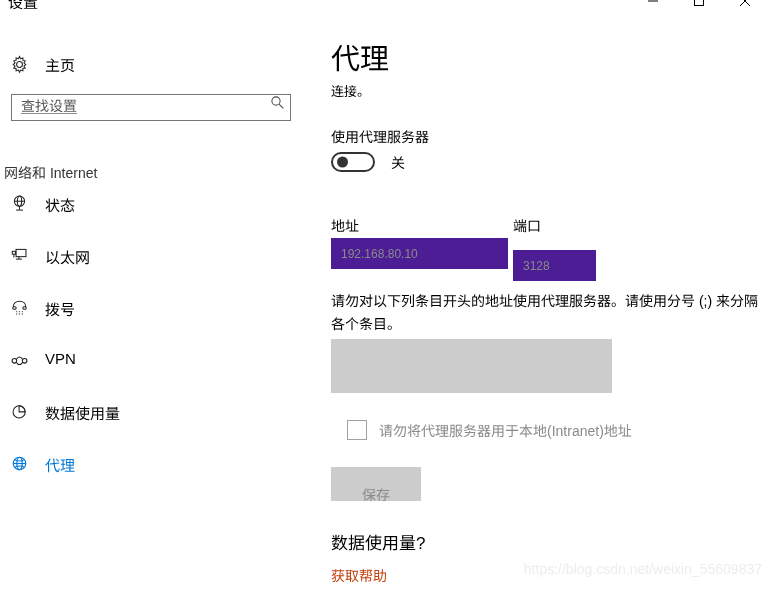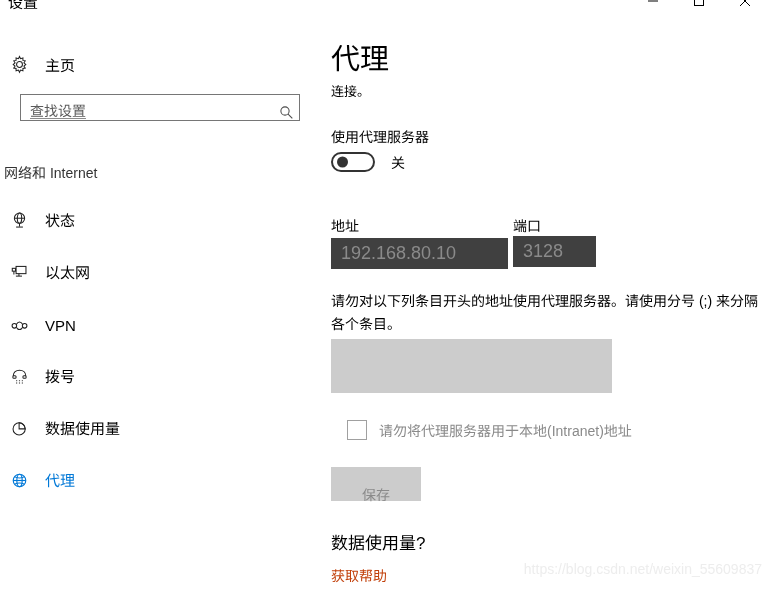--- a/index.html
+++ b/index.html
@@ -75,29 +75,29 @@
     justify-content: center;
   }
   .home-label {
     font-size: 15px;
     color: #000;
     margin-left: 10px;
   }
 
   .searchbox {
     position: absolute;
-    left: 20px;
+    left: 11px;
     top: 68px;
     width: 280px;
     height: 27px;
     border: 1px solid #767676;
     background: #ffffff;
     box-sizing: border-box;
     display: flex;
-    align-items: flex-end;
+    align-items: flex-start;
   }
   .search-input-fake {
     flex: 1;
     font-size: 14px;
     color: #5a5a5a;
     padding-left: 9px;
     white-space: nowrap;
     text-decoration: underline;
     text-decoration-color: #8c8c8c;
     text-underline-offset: 2px;
@@ -121,21 +121,21 @@
   .navlist {
     position: absolute;
     left: 0;
     top: 168px;
     width: 300px;
   }
   .navitem {
     position: relative;
     height: 36px;
     display: flex;
-    align-items: flex-end;
+    align-items: flex-start;
     margin-bottom: 16px;
   }
   .nav-icon {
     width: 32px;
     margin-left: 3px;
     display: flex;
     align-items: center;
     justify-content: center;
     flex: 0 0 32px;
   }
@@ -212,31 +212,31 @@
     transform: translateY(-50%);
   }
   .toggle-state {
     font-size: 14px;
     color: #000;
     margin-left: 16px;
   }
 
   .textfield {
     position: absolute;
-    background: #404040;
+    background: #4c1d95;
     border: none;
     box-sizing: border-box;
     display: flex;
     align-items: center;
-    font-size: 18px;
+    font-size: 12px;
     color: #8a8a8a;
     padding-left: 10px;
   }
   .fld-address { left: 21px; top: 212px; width: 177px; height: 31px; }
-  .fld-port    { left: 203px; top: 210px; width: 83px;  height: 31px; }
+  .fld-port    { left: 203px; top: 224px; width: 83px;  height: 31px; }
 
   .exception-desc {
     position: absolute;
     left: 21px;
     top: 264px;
     width: 432px;
     font-size: 14px;
     line-height: 23px;
     color: #000;
   }
@@ -398,49 +398,49 @@
           </g>
         </svg>
       </span>
       <span class="nav-label">以太网</span>
     </div>
 
     <div class="navitem">
       <span class="nav-icon">
         <svg width="19" height="19" viewBox="0 0 20 20">
           <g fill="none" stroke="#222" stroke-width="1.1">
-            <circle cx="4.6" cy="11.4" r="2.4"></circle>
-            <circle cx="15.4" cy="11.4" r="2.4"></circle>
-            <path d="M6.6 10 C8.6 6.6 11.4 6.6 13.4 10"></path>
-            <path d="M6.6 12.8 C8.6 16.2 11.4 16.2 13.4 12.8"></path>
-          </g>
-        </svg>
-      </span>
-      <span class="nav-label">VPN</span>
-    </div>
-
-    <div class="navitem">
-      <span class="nav-icon">
-        <svg width="19" height="19" viewBox="0 0 20 20">
-          <g fill="none" stroke="#222" stroke-width="1.1">
             <path d="M3.4 9.4 C3.4 5.6 6.4 3.4 10 3.4 C13.6 3.4 16.6 5.6 16.6 9.4"></path>
             <rect x="3" y="9.2" width="3.4" height="2.6" rx="1.1"></rect>
             <rect x="13.6" y="9.2" width="3.4" height="2.6" rx="1.1"></rect>
           </g>
           <g fill="#555">
             <circle cx="7" cy="14.4" r="0.7"></circle>
               <circle cx="10" cy="14.4" r="0.7"></circle>
               <circle cx="13" cy="14.4" r="0.7"></circle>
             <circle cx="7" cy="16.8" r="0.7"></circle>
               <circle cx="10" cy="16.8" r="0.7"></circle>
               <circle cx="13" cy="16.8" r="0.7"></circle>
           </g>
         </svg>
       </span>
       <span class="nav-label">拨号</span>
+    </div>
+
+    <div class="navitem">
+      <span class="nav-icon">
+        <svg width="19" height="19" viewBox="0 0 20 20">
+          <g fill="none" stroke="#222" stroke-width="1.1">
+            <circle cx="4.6" cy="11.4" r="2.4"></circle>
+            <circle cx="15.4" cy="11.4" r="2.4"></circle>
+            <path d="M6.6 10 C8.6 6.6 11.4 6.6 13.4 10"></path>
+            <path d="M6.6 12.8 C8.6 16.2 11.4 16.2 13.4 12.8"></path>
+          </g>
+        </svg>
+      </span>
+      <span class="nav-label">VPN</span>
     </div>
 
     <div class="navitem">
       <span class="nav-icon">
         <svg width="19" height="19" viewBox="0 0 20 20">
           <g fill="none" stroke="#222" stroke-width="1.1">
             <circle cx="9.6" cy="10.4" r="6.4"></circle>
             <path d="M9.6 10.4 L9.6 4 A6.4 6.4 0 0 1 16 10.4 Z"></path>
           </g>
         </svg>

